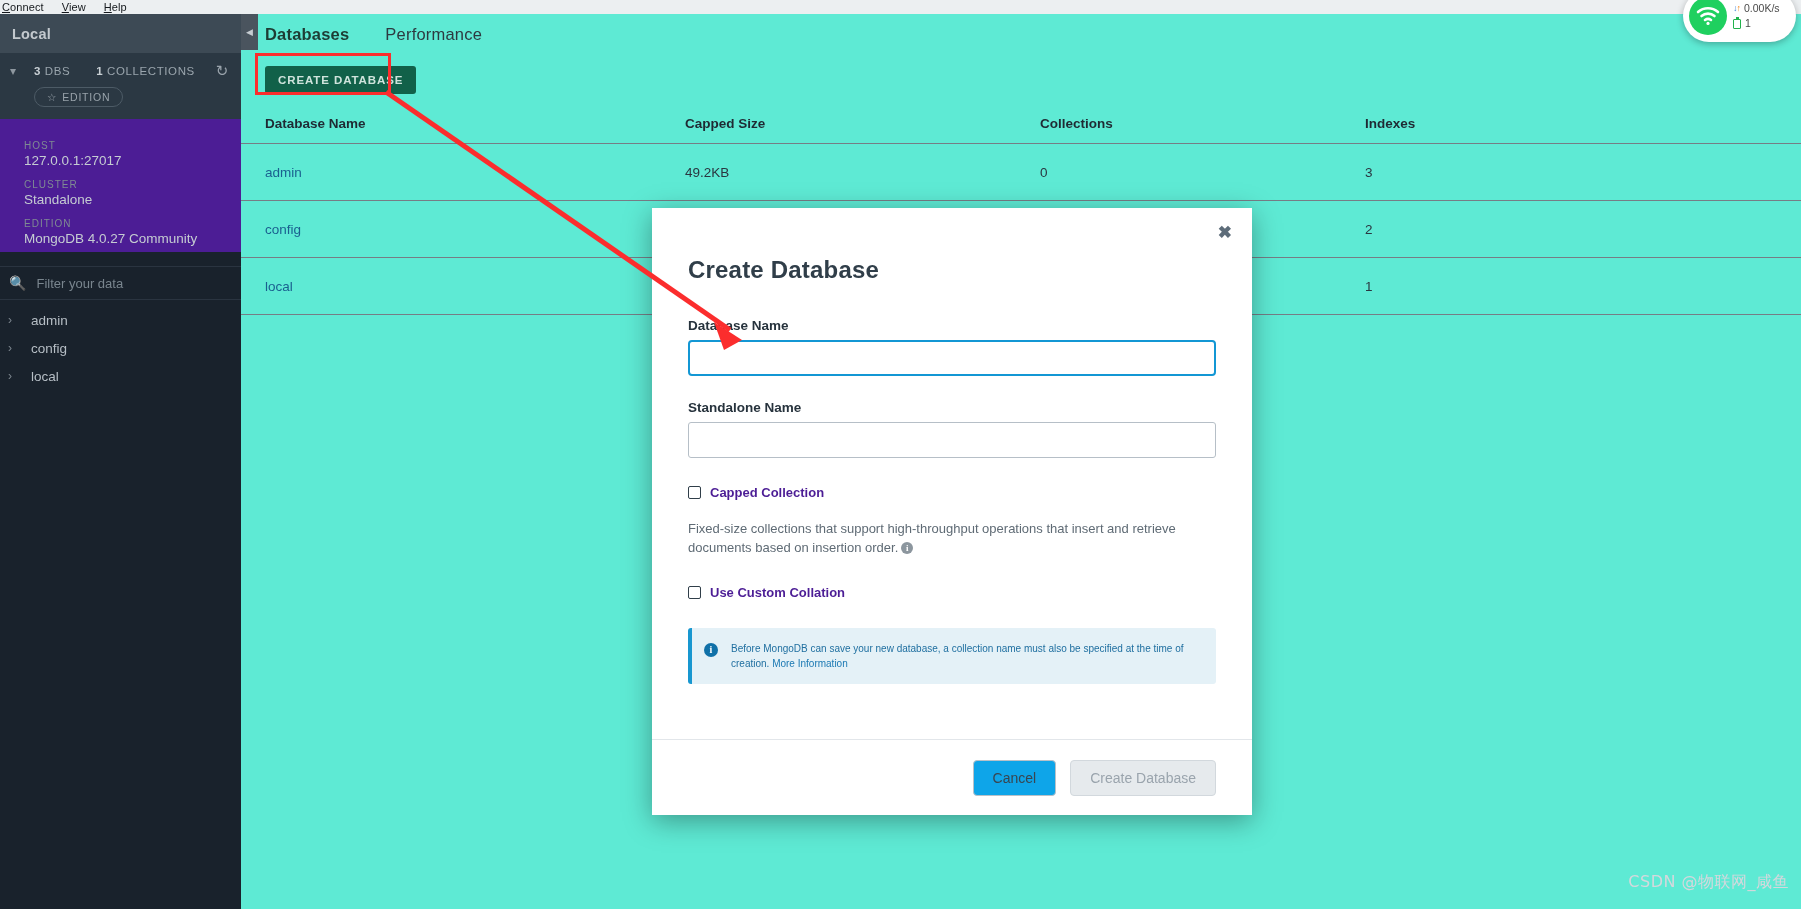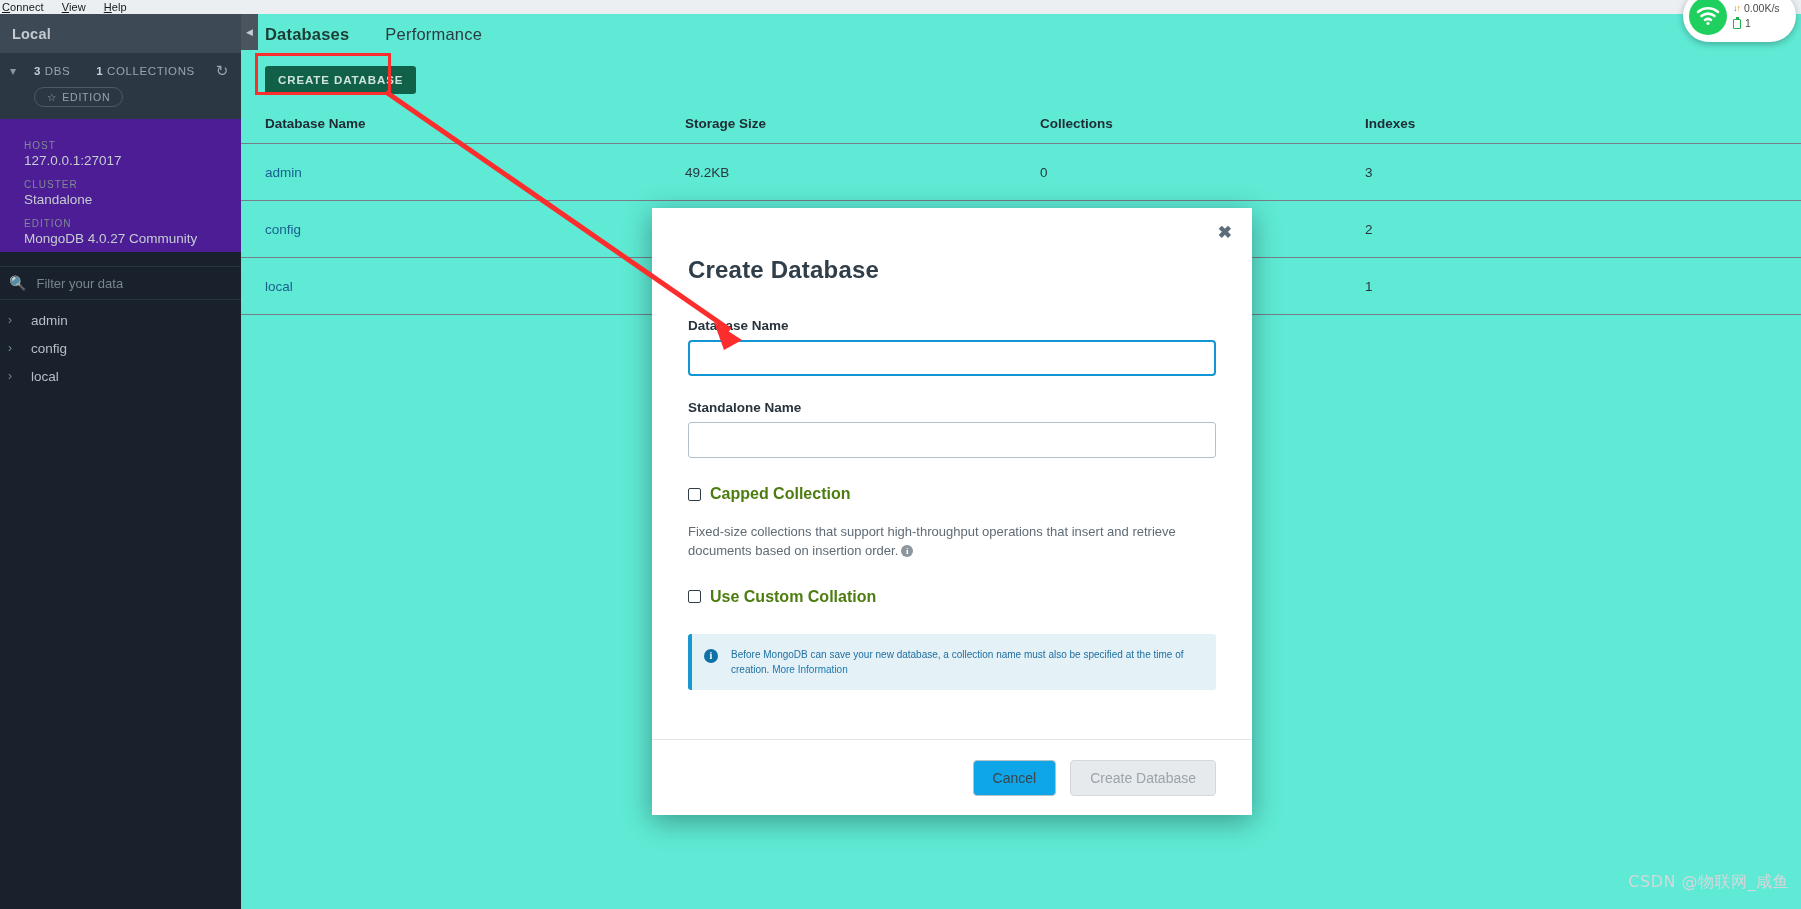--- a/index.html
+++ b/index.html
@@ -159,21 +159,21 @@
     border: 2px solid #1397d4; border-radius: 4px;
   }
   .checkrow {
     display: flex; align-items: center; gap: 9px; margin-top: 27px;
   }
   .cbox {
     width: 13px; height: 13px; border: 1.4px solid #303e49; border-radius: 2px;
     background: #fff; flex: none;
   }
   .checkrow .cl {
-    font-size: 16px; font-weight: bold; color: #4d7c0f;
+    font-size: 13px; font-weight: bold; color: #4c1d95;
   }
   .helptext {
     font-size: 13px; color: #5f6b75; line-height: 1.45; margin-top: 20px;
     max-width: 520px;
   }
   .infodot {
     display: inline-block; width: 12px; height: 12px; border-radius: 50%;
     background: #8c969e; color: #fff; font-size: 9px; font-weight: bold;
     text-align: center; line-height: 12px; vertical-align: 1px;
     font-family: "Liberation Serif", serif; margin-left: 3px;
@@ -311,21 +311,21 @@
     </div>
 
     <div class="toolbar">
       <button class="create-db-btn">CREATE DATABASE</button>
     </div>
 
     <table class="dbtable">
       <thead>
         <tr>
           <th class="col-name">Database Name</th>
-          <th class="col-size">Storage Size</th>
+          <th class="col-size">Capped Size</th>
           <th class="col-coll">Collections</th>
           <th class="col-idx">Indexes</th>
         </tr>
       </thead>
       <tbody>
         <tr>
           <td class="dbname"><a>admin</a></td>
           <td>49.2KB</td>
           <td>0</td>
           <td>3</td>

